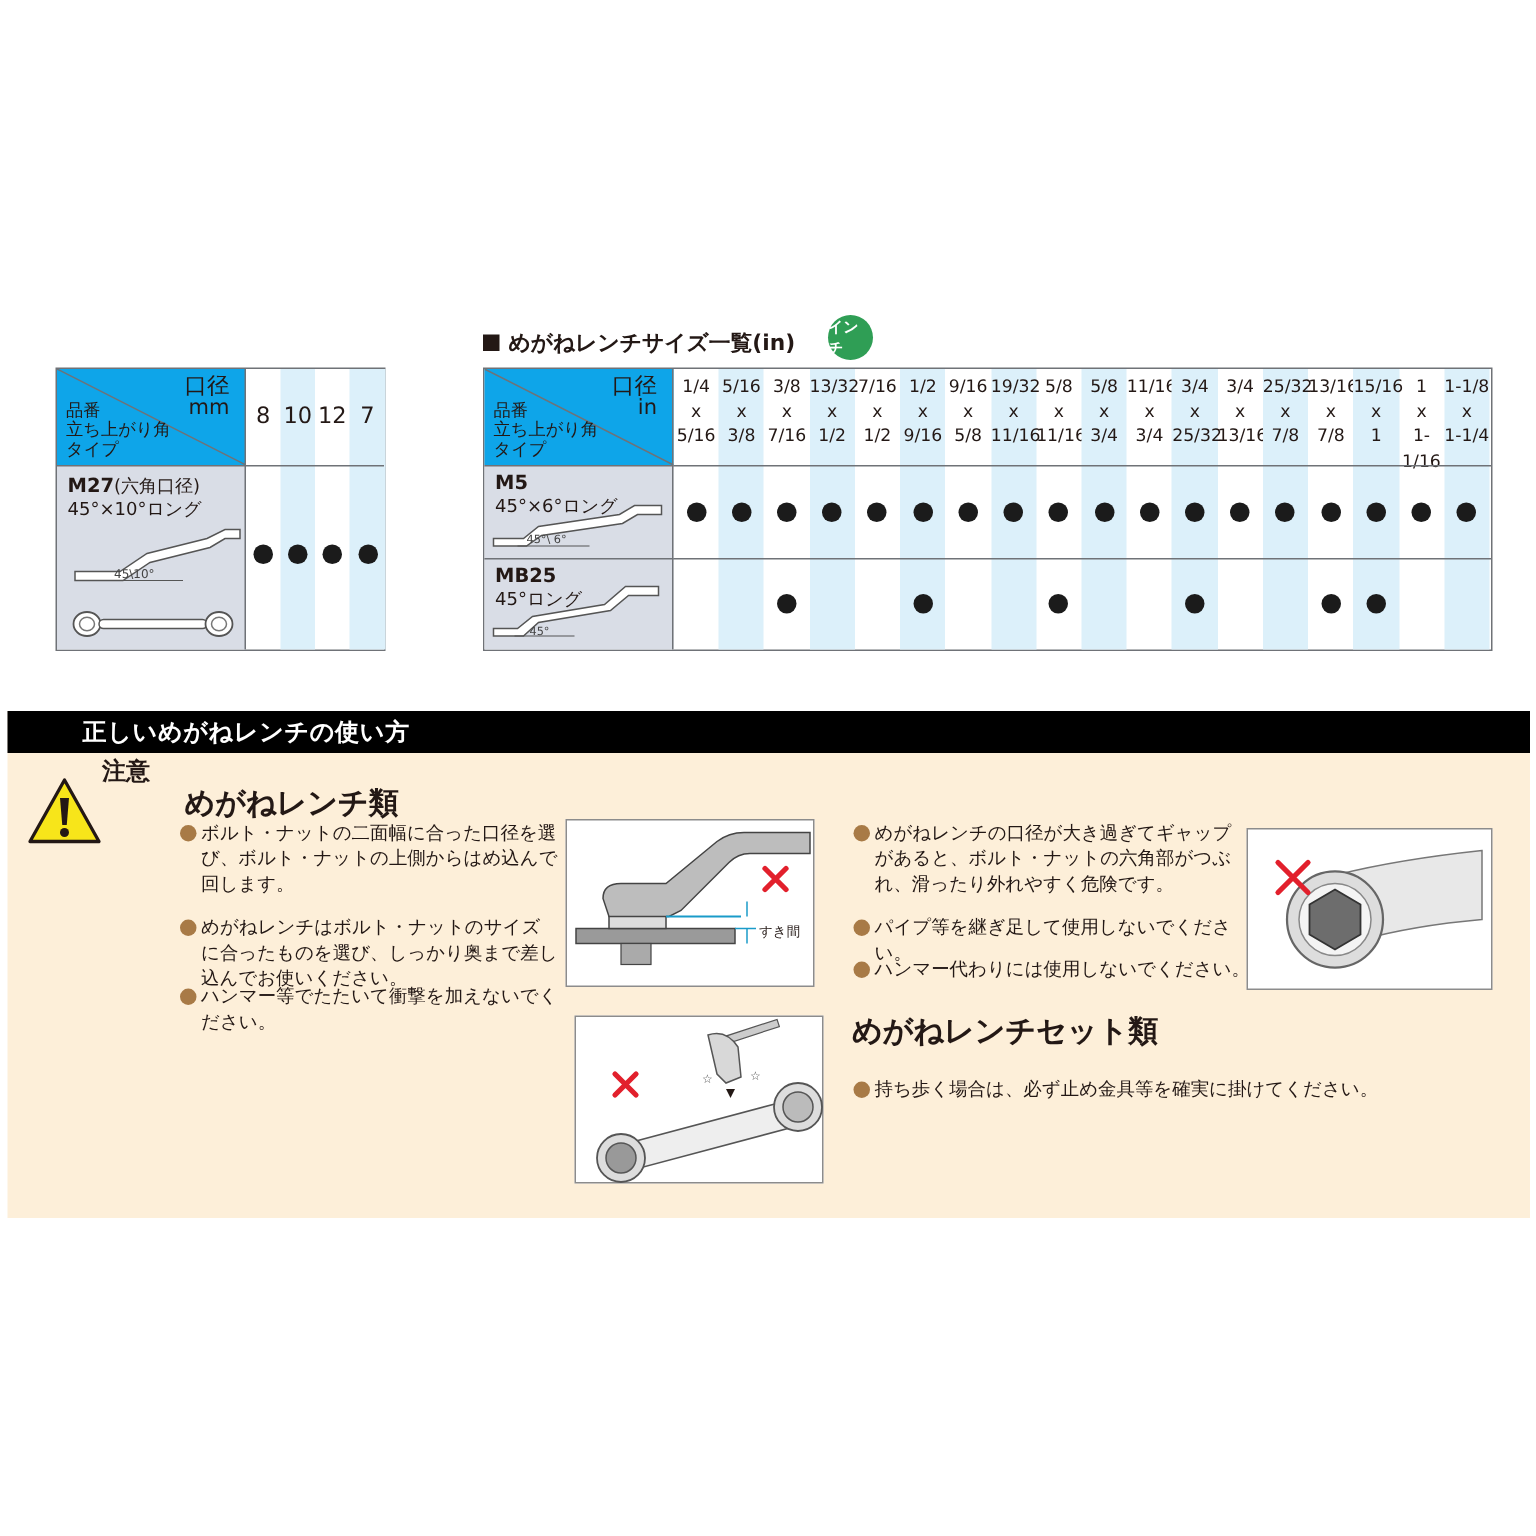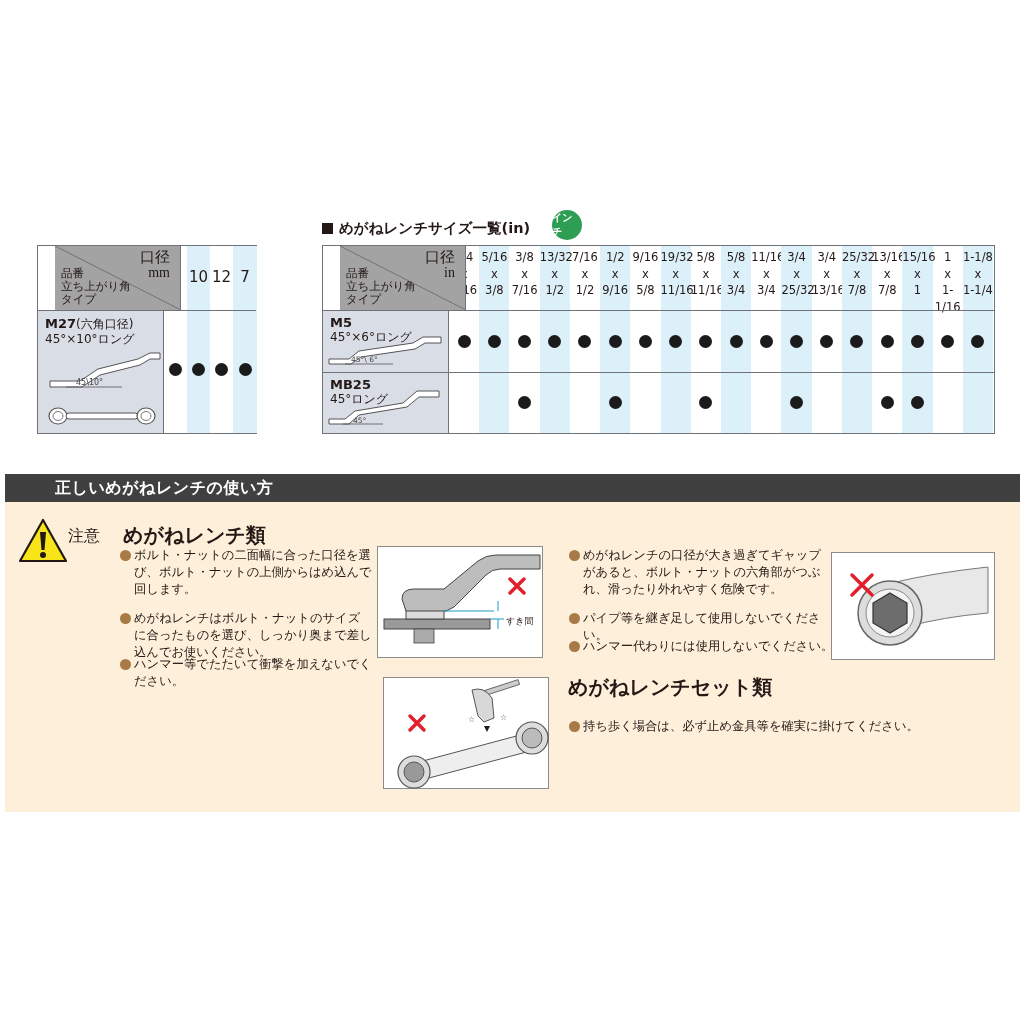--- a/index.html
+++ b/index.html
@@ -1,21 +1,21 @@
 <!DOCTYPE html>
 <html><head>
 <meta charset="utf-8">
 <style>
   * { box-sizing: border-box; margin: 0; padding: 0; }
   html, body { width: 1024px; height: 1024px; background: #ffffff; overflow: hidden; }
   body { position: relative; font-family: "DejaVu Sans", "Liberation Sans", sans-serif; color: #231815; }
 
   
   .tbl { position: absolute; border: 1.5px solid #6f7277; background: #fff; }
-  .tbl .hdr-cell { position: absolute; left: 17px; top: 0; background: #a3a3a3; border-right: 1.5px solid #6f7277; font-family: Liberation Serif, serif; }
+  .tbl .hdr-cell { position: absolute; left: 0; top: 0; background: #0ea5e9; border-right: 1.5px solid #6f7277; }
   .tbl .diag { position: absolute; left: 0; top: 0; }
   .tbl .row-label { position: absolute; left: 0; background: #d9dde6; border-right: 1.5px solid #6f7277; border-top: 1.5px solid #6f7277; }
   .tbl .hline { position: absolute; left: 0; right: 0; height: 0; border-top: 1.5px solid #6f7277; }
   .col { position: absolute; top: 0; bottom: 0; }
   .col.blue { background: #dcf0fa; }
   .col-head { position: absolute; top: 0; width: 100%; text-align: center; font-size: 11.5px; line-height: 16.5px; padding-top: 3px; color: #231815; }
   .col-head.mm { font-size: 15px; top: 20px; }
   .dot { position: absolute; width: 13px; height: 13px; border-radius: 50%; background: #1b1b1b; left: 50%; margin-left: -6.5px; }
 
   .hdr-top-right { position: absolute; right: 10px; top: 4px; text-align: right; font-size: 14px; line-height: 15px; }
@@ -25,25 +25,25 @@
   .lbl-sub { font-size: 12px; }
   .lbl-text { position: absolute; left: 7px; top: 4px; line-height: 15px; }
 
   
   .inch-title { position: absolute; left: 322px; top: 219px; font-size: 14.5px; font-weight: bold; display: flex; align-items: center; gap: 6px; }
   .inch-title .sq { width: 11px; height: 11px; background: #231815; display: inline-block; }
   .inch-badge { position: absolute; left: 552px; top: 210px; width: 30px; height: 30px; border-radius: 50%; background: #2f9e55; color: #fff; font-size: 10px; font-weight: bold; display: flex; align-items: center; justify-content: center; }
 
   
   .usage { position: absolute; left: 5px; top: 474px; width: 1015px; height: 338px; background: #fdefd9; }
-  .usage-bar { position: absolute; left: 0; top: 0; width: 100%; height: 28px; background: #404040; }
+  .usage-bar { position: absolute; left: 0; top: 0; width: 100%; height: 28px; background: #000000; }
   .usage-bar span { position: absolute; left: 50px; top: 4px; color: #fff; font-weight: bold; font-size: 16px; letter-spacing: 0.5px; }
 
   .warn-icon { position: absolute; left: 13px; top: 44px; }
-  .caution-label { position: absolute; left: 63px; top: 52px; font-weight: normal; font-size: 16px; }
+  .caution-label { position: absolute; left: 63px; top: 30px; font-weight: bold; font-size: 16px; }
   .heading { position: absolute; font-weight: bold; font-size: 20px; }
 
   .bullet { position: absolute; font-size: 12.3px; line-height: 17px; padding-left: 14px; color: #231815; }
   .bullet::before { content: ""; position: absolute; left: 0; top: 3px; width: 11px; height: 11px; border-radius: 50%; background: #a87a46; }
 
   .illus { position: absolute; background: #fff; border: 1px solid #8c8c8c; }
 </style>
 </head>
 <body>
 

